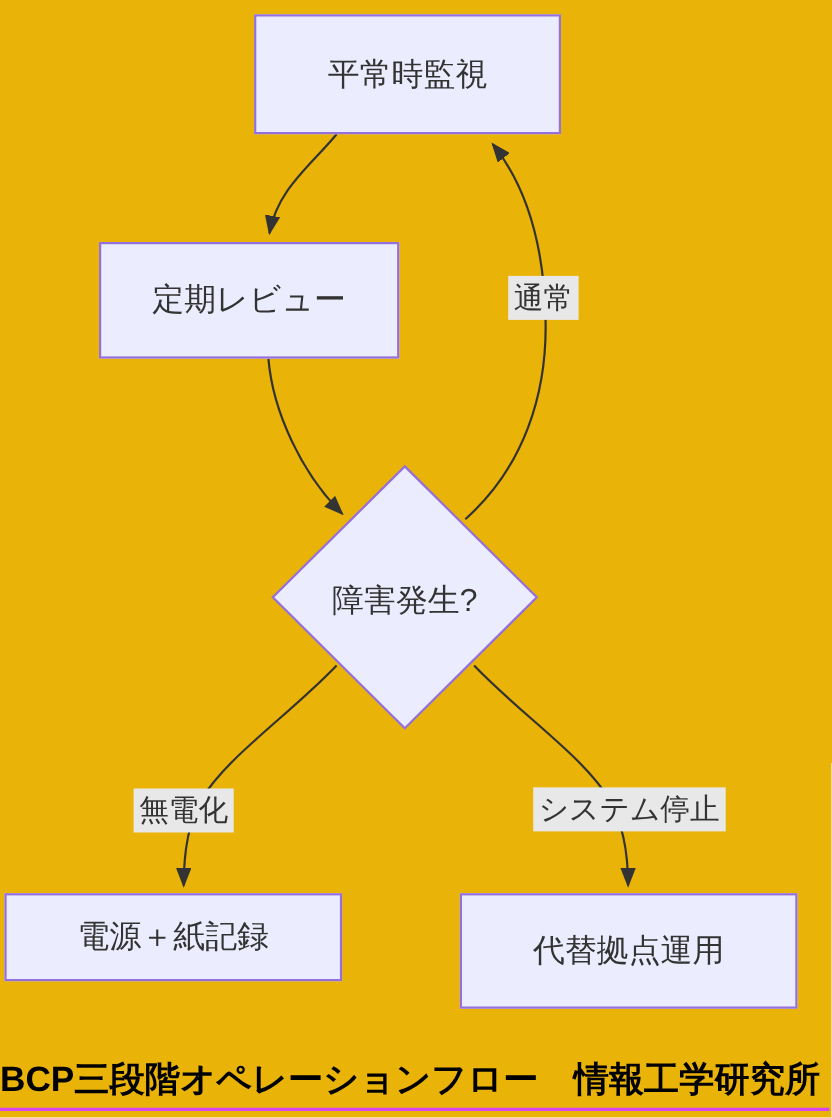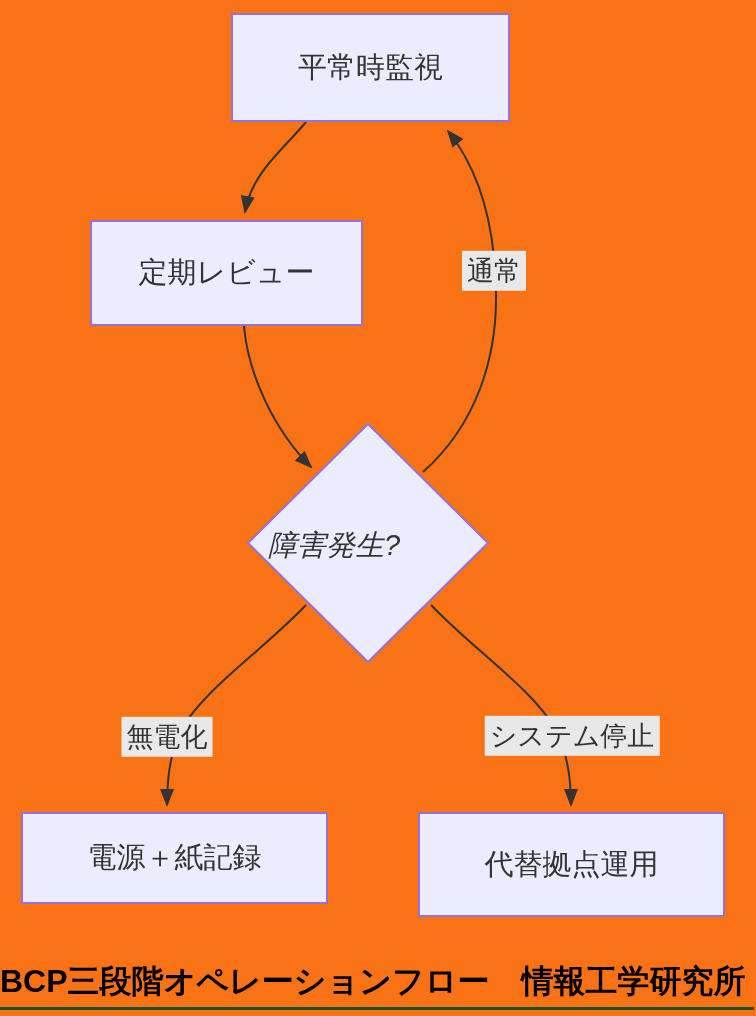--- a/index.html
+++ b/index.html
@@ -4,21 +4,21 @@
 <style>
   html, body {
     margin: 0;
     padding: 0;
     background: #ffffff;
   }
   .canvas {
     position: relative;
     width: 756px;
     height: 1016px;
-    background: #f97316;
+    background: #eab308;
     font-family: "Liberation Sans", "DejaVu Sans", sans-serif;
     overflow: hidden;
   }
   .edges-layer {
     position: absolute;
     inset: 0;
     z-index: 1;
   }
   .node {
     position: absolute;
@@ -28,33 +28,33 @@
     box-sizing: border-box;
     display: flex;
     align-items: center;
     justify-content: center;
     font-size: 29px;
     color: #333333;
     text-align: center;
   }
   .node-monitor { left: 231px; top: 13px;  width: 279px; height: 109px; }
   .node-review  { left: 90px;  top: 220px; width: 273px; height: 106px; }
-  .node-paper   { left: 21px;  top: 812px; width: 307px; height: 92px; }
+  .node-paper   { left: 4px;  top: 812px; width: 307px; height: 80px; }
   .node-altsite { left: 418px; top: 812px; width: 307px; height: 105px; }
   .decision-label {
     position: absolute;
     z-index: 2;
     left: 268px;
     top: 526px;
     width: 200px;
+    text-align: center;
     font-size: 29px;
     color: #333333;
     background: transparent;
     border: none;
-    font-style: italic;
   }
   .edge-label {
     position: absolute;
     z-index: 3;
     transform: translate(-50%, -50%);
     background: #e8e8e8;
     color: #333333;
     font-size: 27px;
     line-height: 1.2;
     padding: 4px 5px;
@@ -66,21 +66,21 @@
   .diagram-title {
     position: absolute;
     z-index: 2;
     left: 0px;
     top: 960px;
     display: inline-block;
     font-size: 32px;
     font-weight: bold;
     color: #000000;
     white-space: nowrap;
-    border-bottom: 3px solid #14532d;
+    border-bottom: 3px solid #d946ef;
     padding: 0 8px 3px 0;
     letter-spacing: 0px;
   }
 </style>
 </head>
 <body>
 
 <div class="canvas">
 
   <svg class="edges-layer" width="756" height="1016" viewBox="0 0 756 1016" xmlns="http://www.w3.org/2000/svg">

